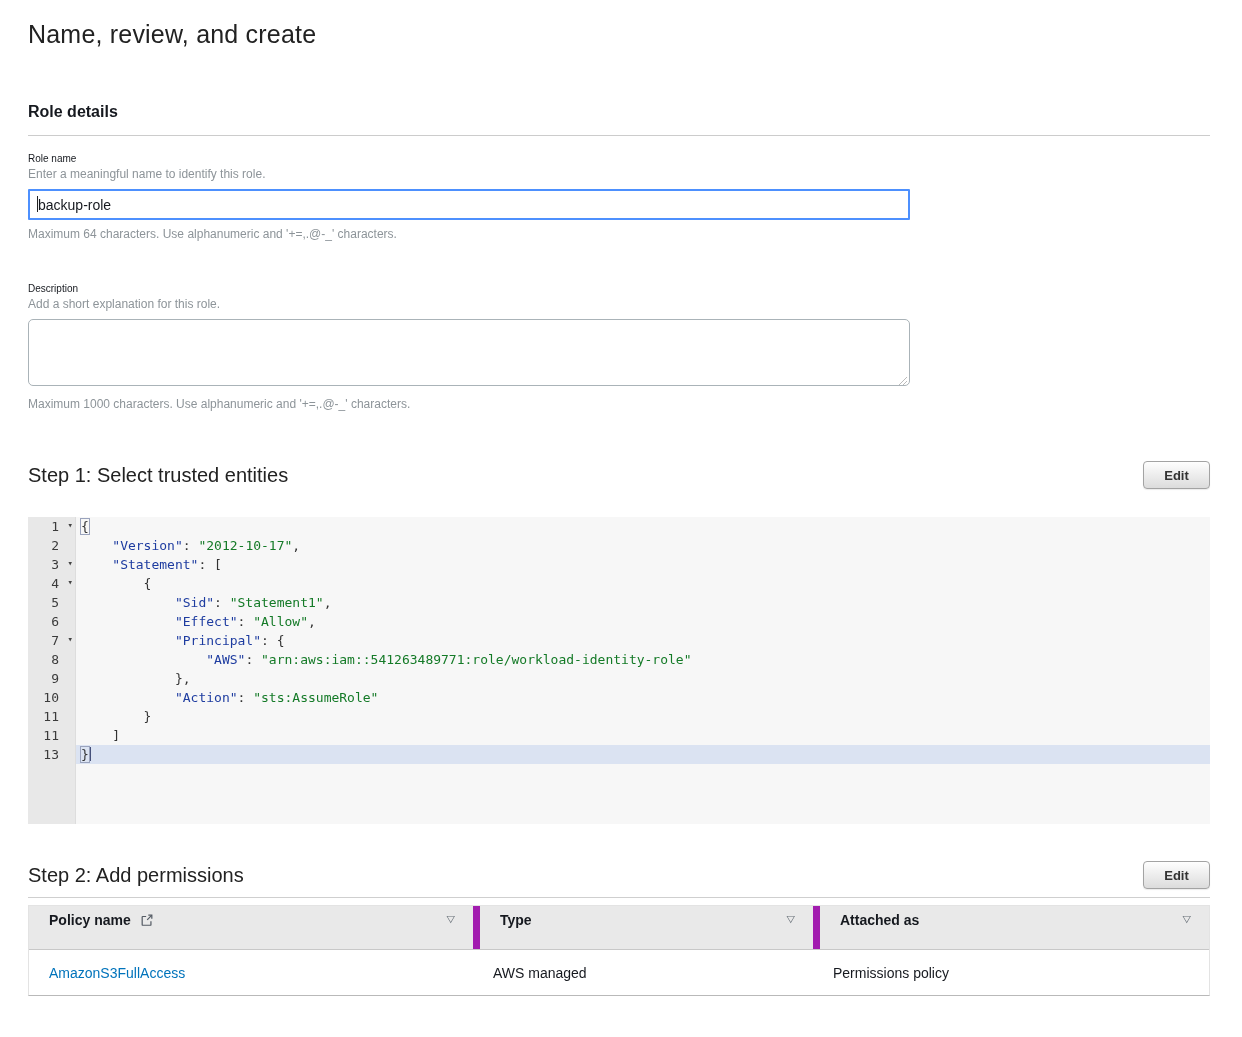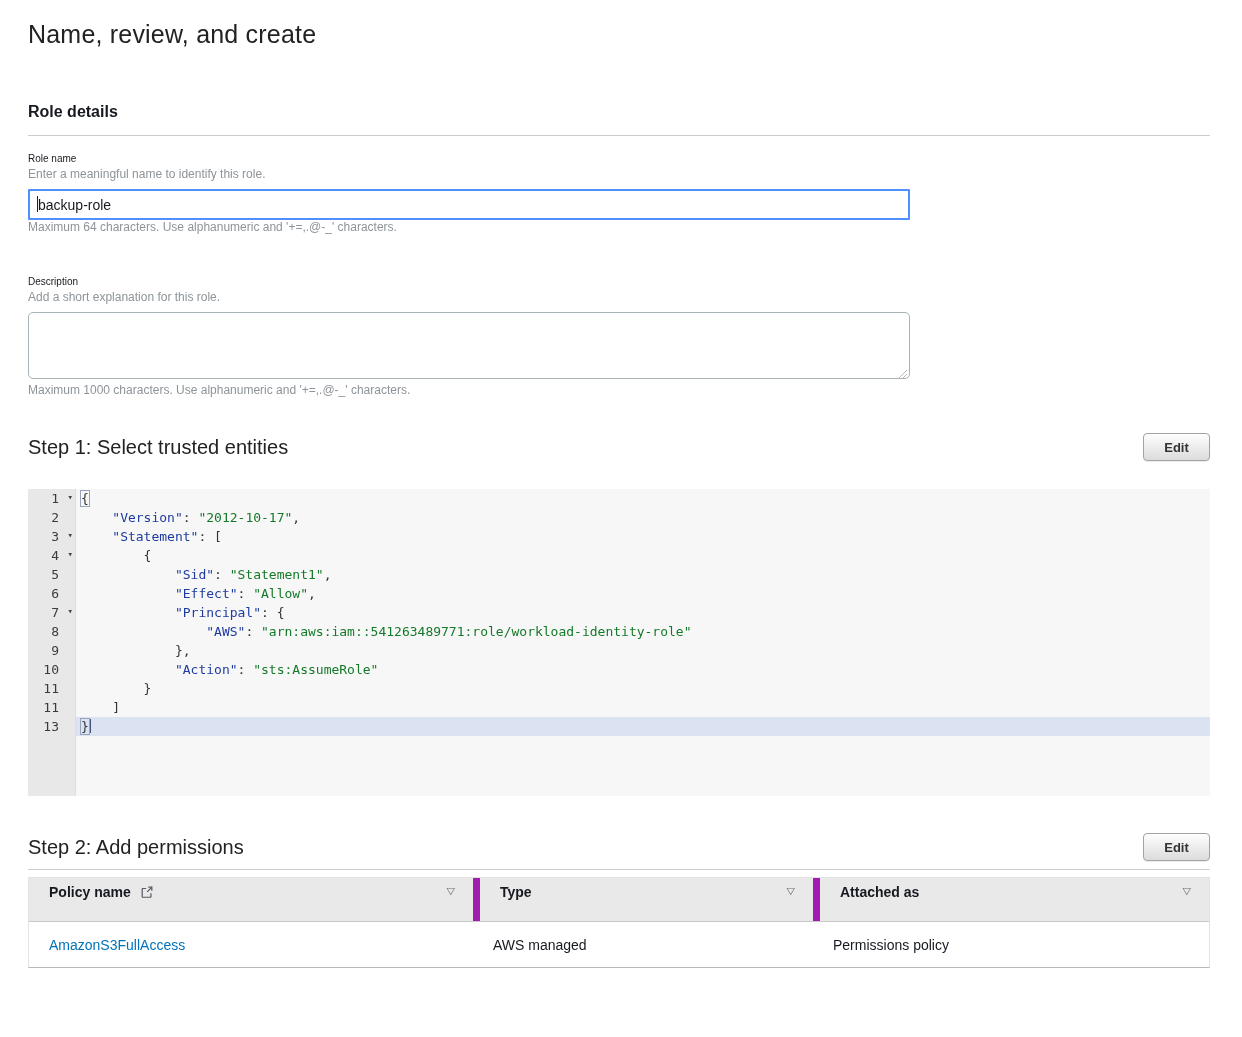--- a/index.html
+++ b/index.html
@@ -13,21 +13,21 @@
   .page { padding:12px 32px 0 28px; }
 
   h1.page-title { font-size:25px; font-weight:400; color:#222; margin-top:8px; letter-spacing:0.2px; }
 
   .section-heading { font-size:16px; font-weight:700; color:#16191f; margin-top:54px; }
   hr.section-rule { border:none; border-top:1px solid #cccccc; margin-top:14px; }
   hr.step-rule { border:none; border-top:1px solid #cfcfcf; margin-top:8px; }
 
   .field-label { font-size:10px; color:#16191f; margin-top:17px; }
   .field-hint  { font-size:12px; color:#8d9499; margin-top:3px; }
-  .field-constraint { font-size:12px; color:#8d9499; }
+  .field-constraint { font-size:12px; color:#8d9499; margin-top:7px; }
 
   .input-wrap { position:relative; width:882px; margin-top:8px; }
   input.role-name {
     width:882px; height:31px;
     border:2px solid #4d90fe; border-radius:1px;
     padding:0 8px; font-size:14px; color:#16191f;
     font-family:"Liberation Sans","DejaVu Sans",sans-serif;
     outline:none; background:#fff;
   }
   .text-caret { position:absolute; left:9px; top:7px; width:1px; height:16px; background:#222; }
@@ -41,21 +41,21 @@
     resize:none; outline:none; background:#fff;
   }
   .resize-grip {
     position:absolute; right:3px; bottom:5px; width:10px; height:10px;
     background:repeating-linear-gradient(135deg, transparent, transparent 2px, #bbbbbb 2px, #bbbbbb 3px);
     clip-path:polygon(100% 0, 100% 100%, 0 100%);
     cursor:nwse-resize;
   }
 
   .step-row { display:flex; align-items:center; justify-content:space-between; }
-  .step-row.first { margin-top:36px; }
+  .step-row.first { margin-top:50px; }
   .step-row.second { margin-top:37px; }
   .step-heading { font-size:20px; font-weight:400; color:#222; }
   button.edit-btn {
     min-width:67px; height:28px; padding:0 19px;
     font-size:13px; font-weight:700; color:#333;
     font-family:"Liberation Sans","DejaVu Sans",sans-serif;
     background:linear-gradient(#fefefe,#dcdcdc);
     border:1px solid #a3a3a3; border-radius:4px;
     box-shadow:0 1px 1px rgba(0,0,0,0.08);
     cursor:pointer;

